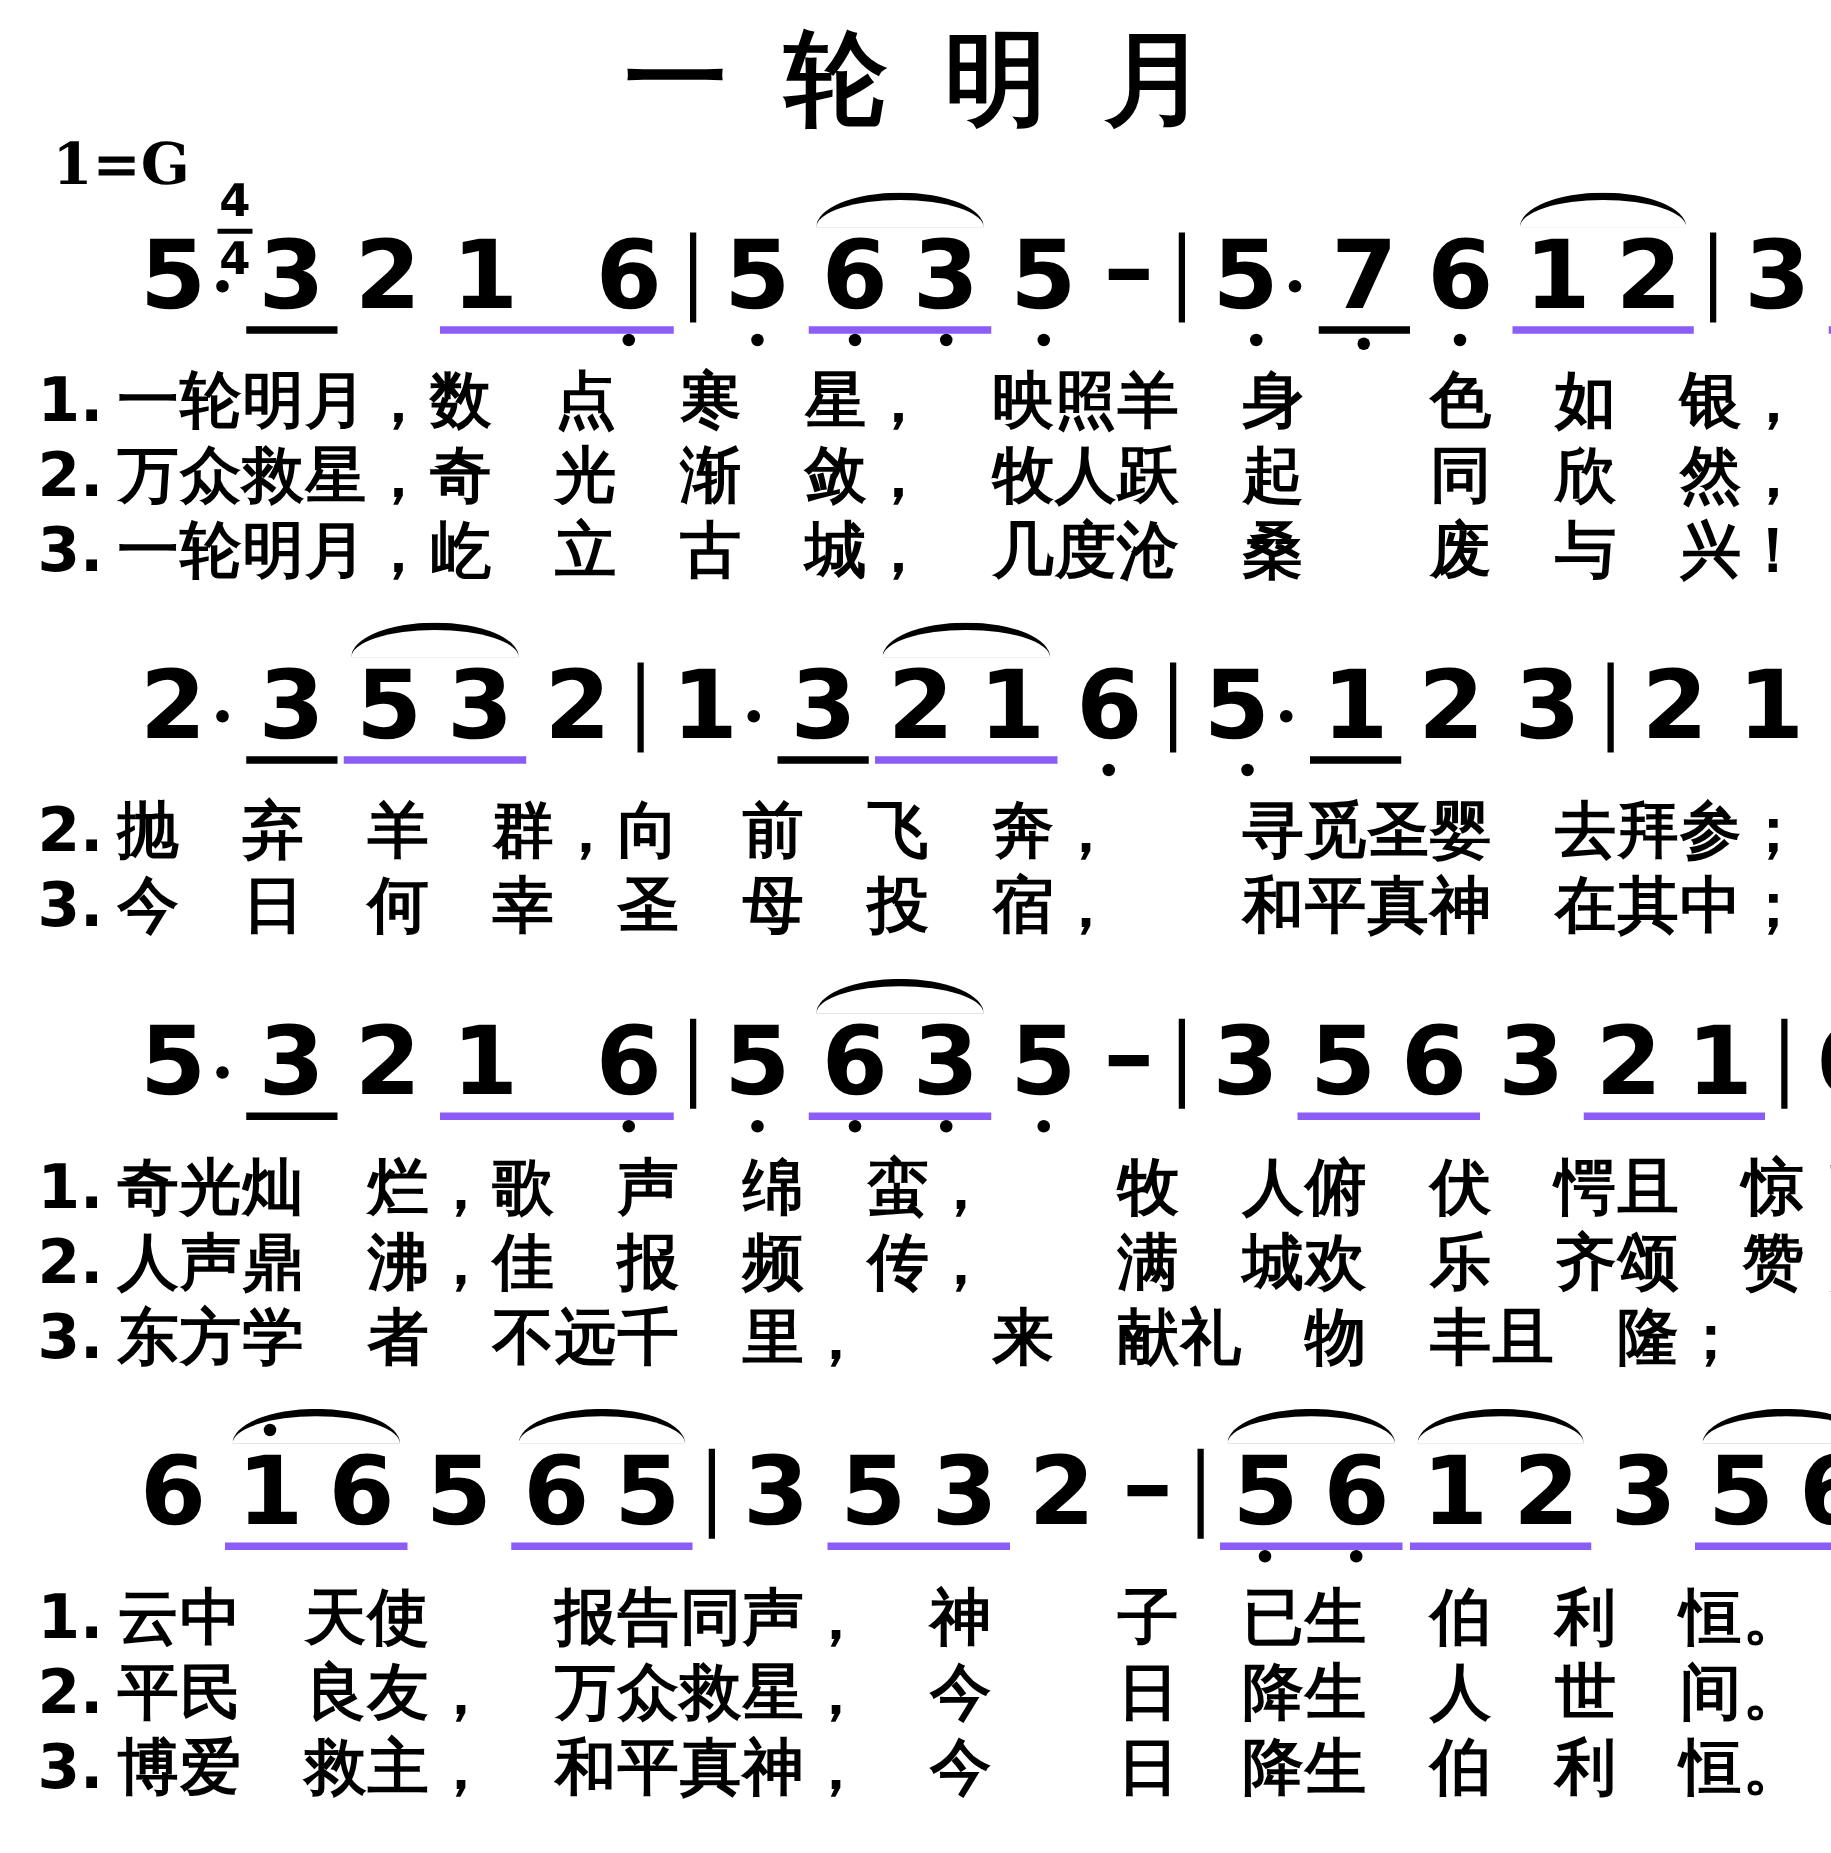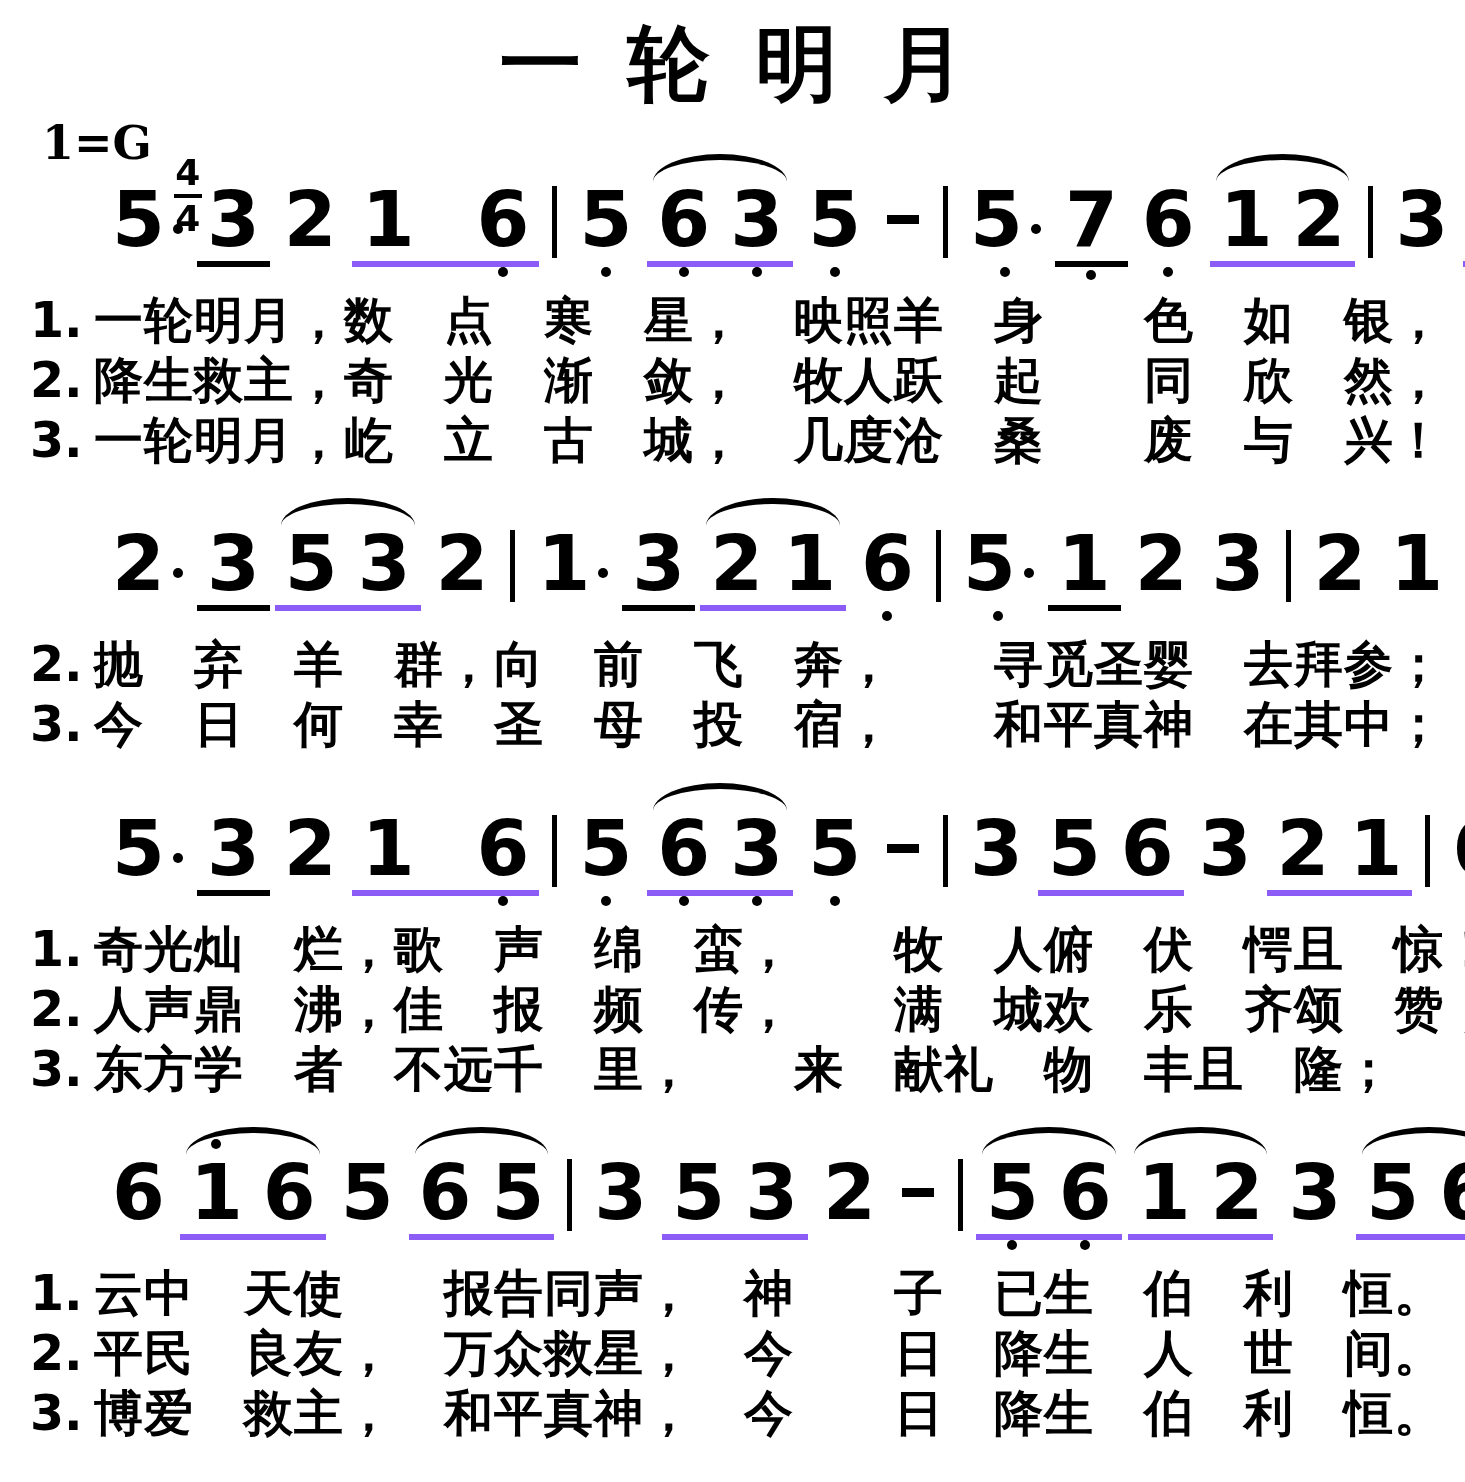--- a/index.html
+++ b/index.html
@@ -3,21 +3,21 @@
 <meta charset="utf-8">
 <style>
   html,body{margin:0;padding:0;background:#fff;}
   body{width:1465px;height:1482px;overflow:hidden;color:#000;
        font-family:"DejaVu Sans",sans-serif;}
   .page{position:relative;width:1465px;height:1482px;background:#fff;padding-top:12px;box-sizing:border-box;}
 
   
   .title{ text-align:center; font-size:82px; font-weight:800; letter-spacing:46px; text-indent:46px;
           line-height:1.05; margin:8px 0 44px 0; font-family:"DejaVu Serif","Liberation Serif",serif;}
-  .keysig{ position:absolute; left:42px; top:116px; font-size:46px; font-weight:700; white-space:nowrap;}
+  .keysig{ position:absolute; left:42px; top:104px; font-size:46px; font-weight:700; white-space:nowrap;}
   .keysig .tonic{font-family:"DejaVu Serif","Liberation Serif",serif;}
   .frac{ display:inline-flex; flex-direction:column; align-items:center; vertical-align:-26px;
          margin-left:22px; line-height:1;}
   .frac .fn,.frac .fd{font-size:36px;font-weight:800;}
   .frac .fl{width:28px;height:4px;background:#000;margin:3px 0;}
 
   
   .music{ margin:0 0 4px 100px; padding:32px 0 20px 0; white-space:nowrap; position:relative;}
   .note{ display:inline-block; position:relative; font-size:76px; line-height:1; font-weight:700;
          padding:0 10px; margin:0 2px; font-family:"DejaVu Sans",sans-serif;}
@@ -57,21 +57,21 @@
         <span class="fn">4</span>
         <span class="fl"></span>
         <span class="fd">4</span>
       </span>
   </div>
 
   <div class="section">
     <div class="music"><span class="note">5<span class="ad"></span></span><span class="note u">3</span><span class="note">2</span><span class="grp"><span class="note">1</span><span class="note" style="margin-left: 42px;">6<span class="dlo"></span></span></span><span class="bar"></span><span class="note">5<span class="dlo"></span></span><span class="grp"><span class="note">6<span class="dlo"></span></span><span class="note">3<span class="dlo"></span></span><span class="slur"></span></span><span class="note">5<span class="dlo"></span></span><span class="dash"></span><span class="bar"></span><span class="note">5<span class="ad"></span><span class="dlo"></span></span><span class="note u">7<span class="dlo"></span></span><span class="note">6<span class="dlo"></span></span><span class="grp"><span class="note">1</span><span class="note">2</span><span class="slur"></span></span><span class="bar"></span><span class="note">3</span><span class="grp"><span class="note">6</span></span></div>
     <div class="lyrics">
         <div class="lyr-row"><span class="vnum">1.</span><span class="vtext">一轮明月，数　点　寒　星，　映照羊　身　　色　如　银，</span></div>
-        <div class="lyr-row"><span class="vnum">2.</span><span class="vtext">降生救主，奇　光　渐　敛，　牧人跃　起　　同　欣　然，</span></div>
+        <div class="lyr-row"><span class="vnum">2.</span><span class="vtext">万众救星，奇　光　渐　敛，　牧人跃　起　　同　欣　然，</span></div>
         <div class="lyr-row"><span class="vnum">3.</span><span class="vtext">一轮明月，屹　立　古　城，　几度沧　桑　　废　与　兴！</span></div>
       </div>
   </div>
 
   <div class="section">
     <div class="music"><span class="note">2<span class="ad"></span></span><span class="note u">3</span><span class="grp"><span class="note">5</span><span class="note">3</span><span class="slur"></span></span><span class="note">2</span><span class="bar"></span><span class="note">1<span class="ad"></span></span><span class="note u">3</span><span class="grp"><span class="note">2</span><span class="note">1</span><span class="slur"></span></span><span class="note">6<span class="dlo"></span></span><span class="bar"></span><span class="note">5<span class="ad"></span><span class="dlo"></span></span><span class="note u">1</span><span class="note">2</span><span class="note">3</span><span class="bar"></span><span class="note">2</span><span class="note">1</span><span class="note">6</span></div>
     <div class="lyrics">
         <div class="lyr-row"><span class="vnum">2.</span><span class="vtext">抛　弃　羊　群，向　前　飞　奔，　　寻觅圣婴　去拜参；</span></div>
         <div class="lyr-row"><span class="vnum">3.</span><span class="vtext">今　日　何　幸　圣　母　投　宿，　　和平真神　在其中；</span></div>
       </div>

